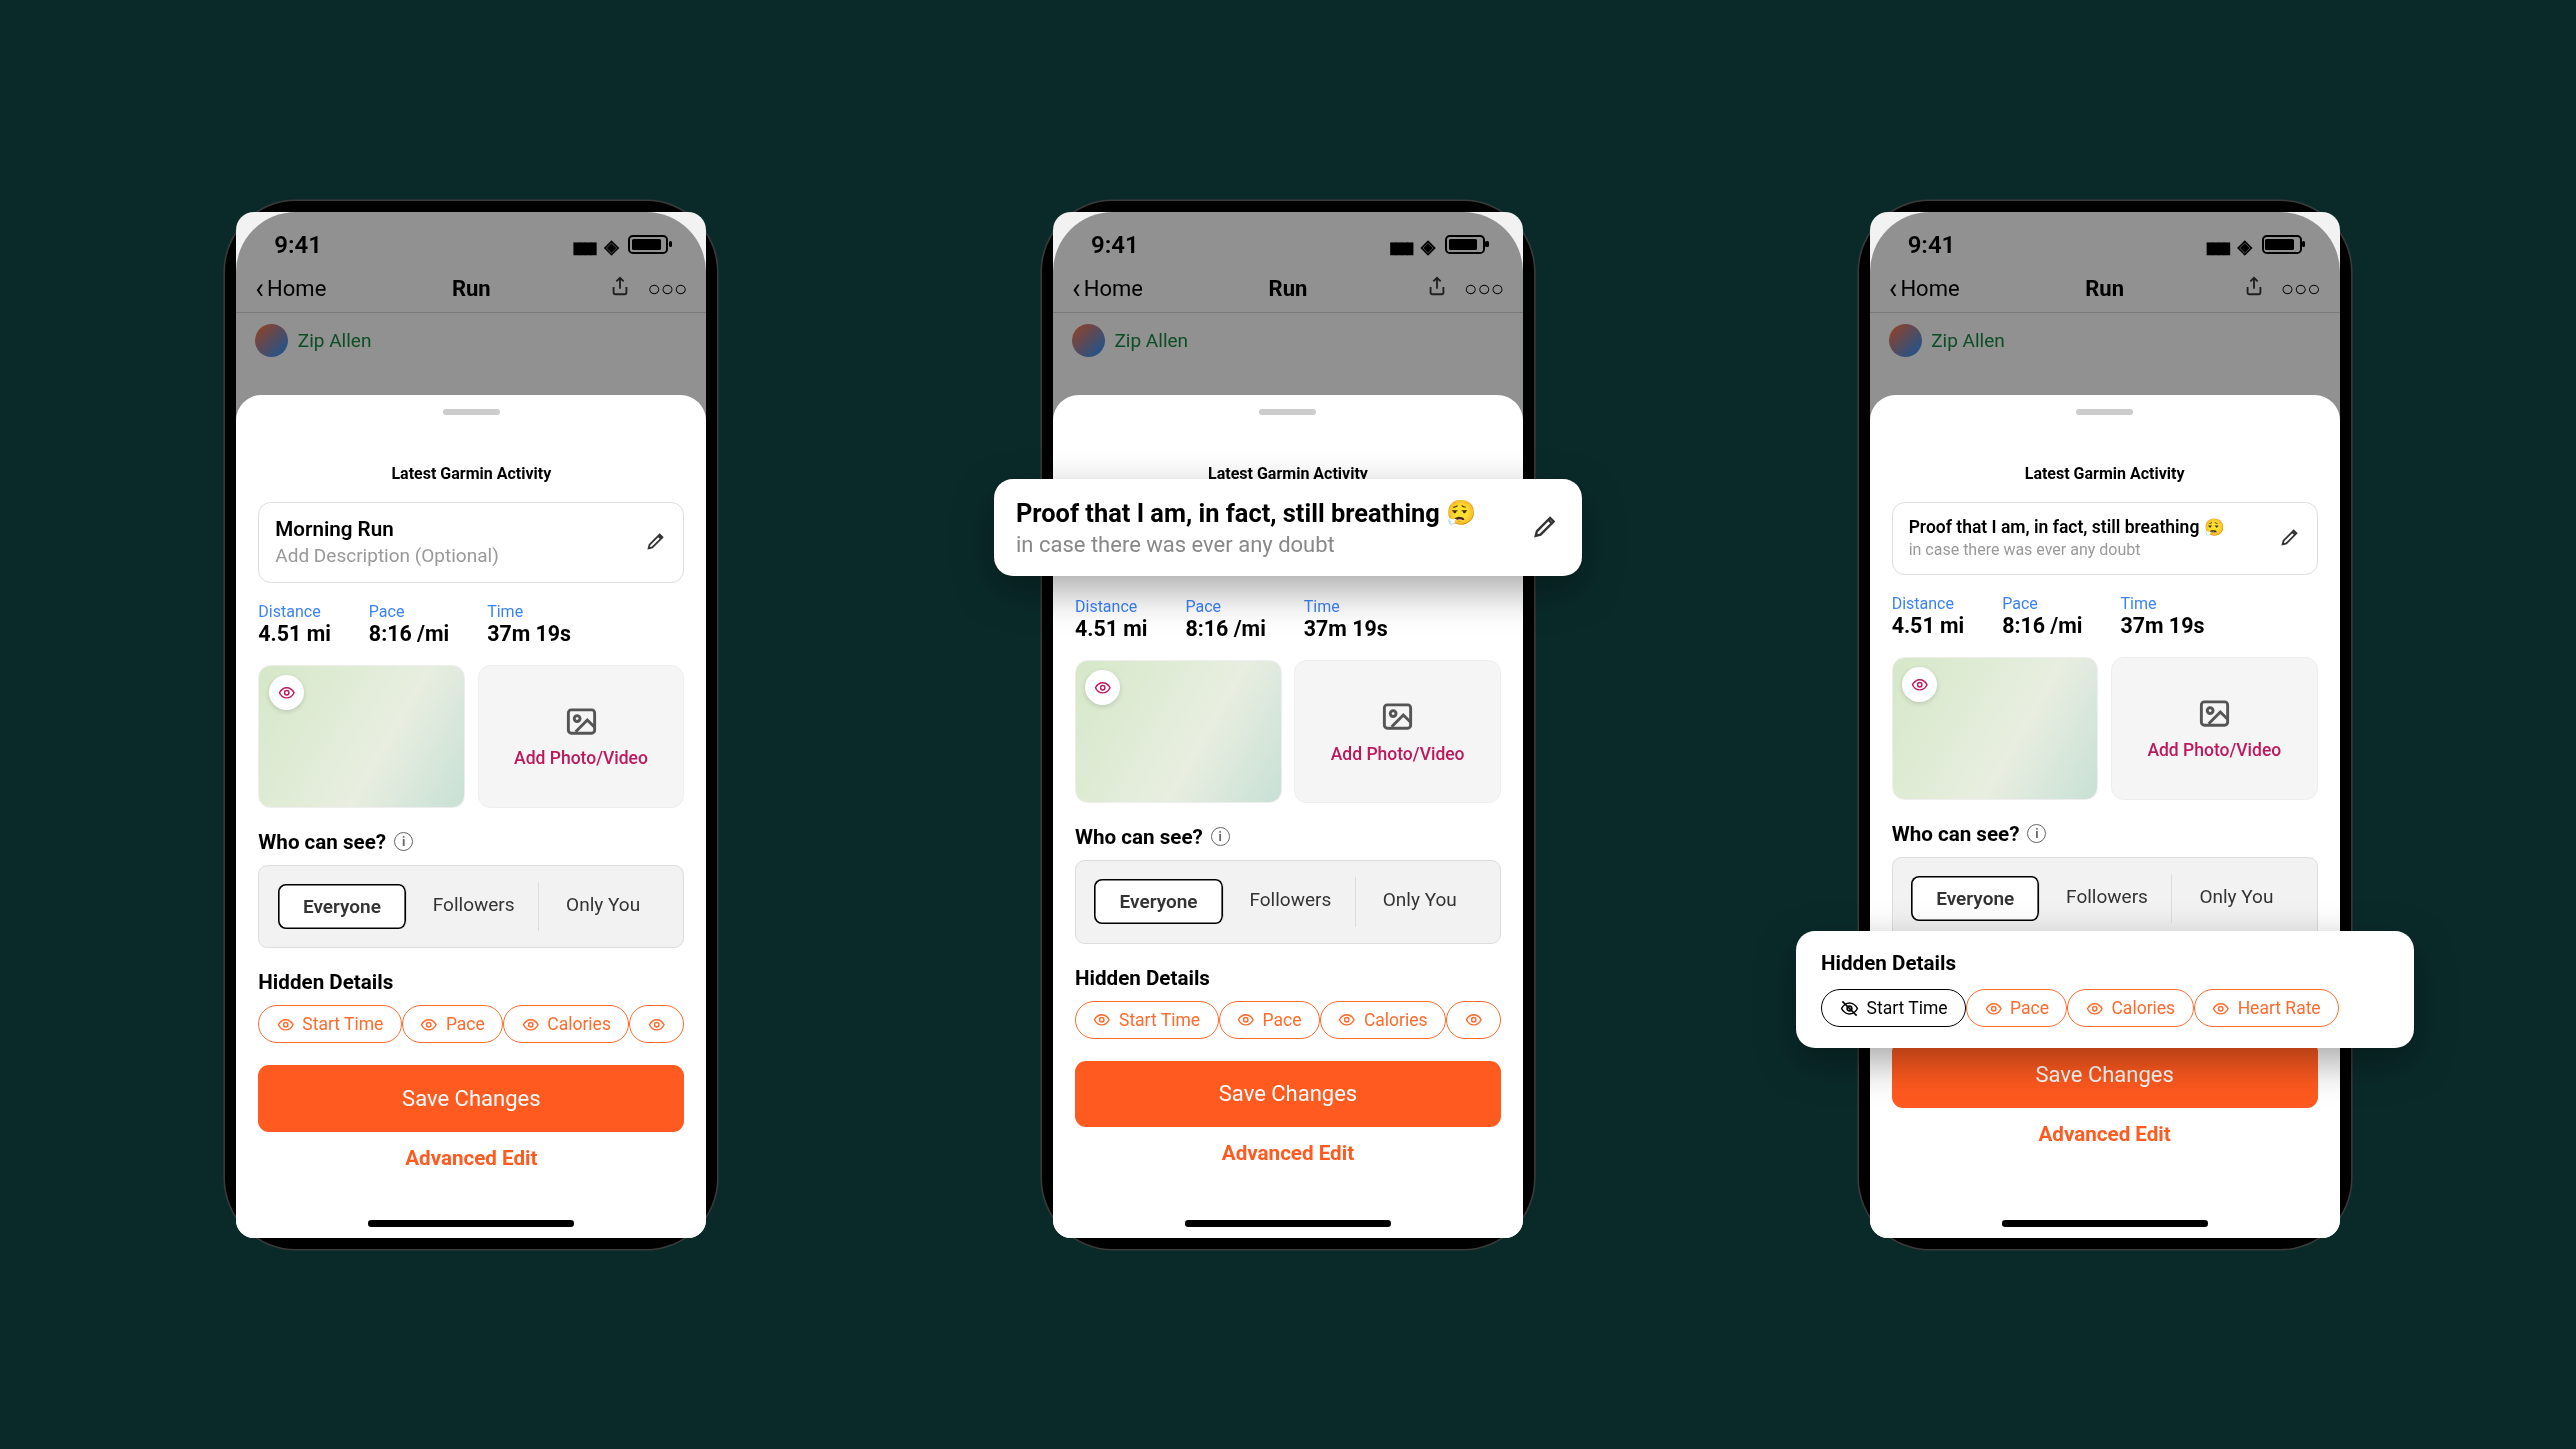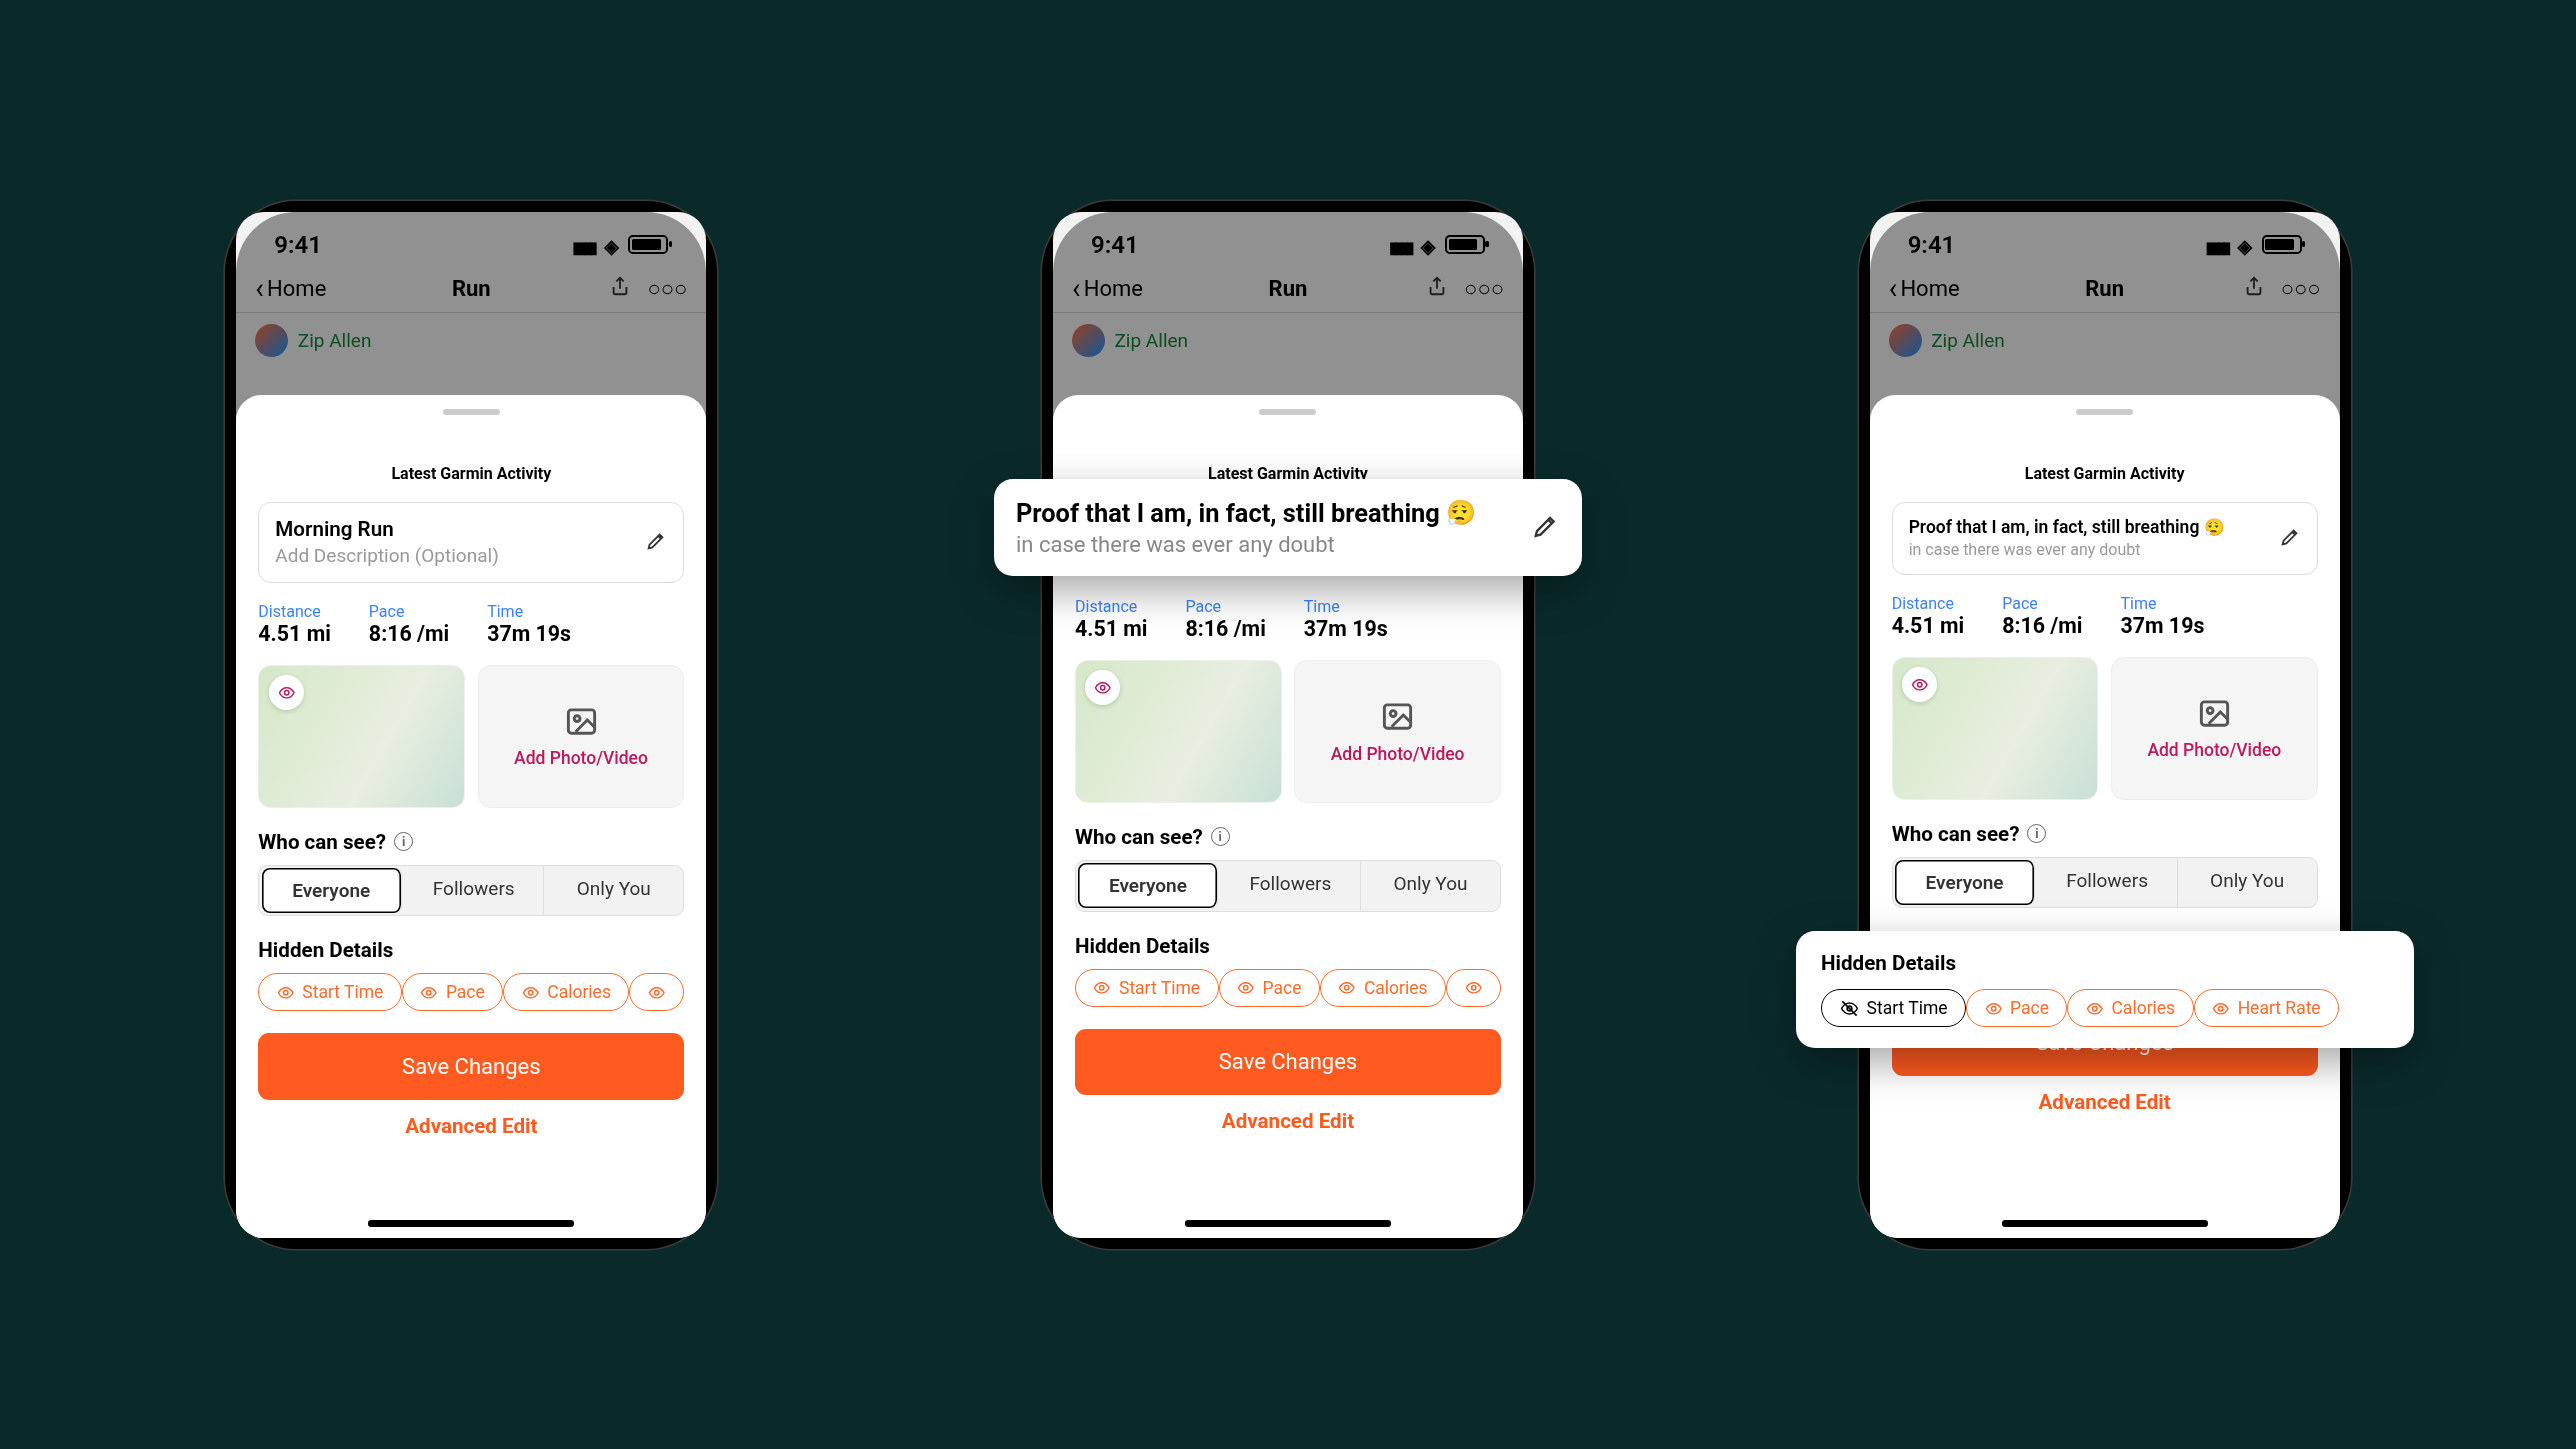--- a/index.html
+++ b/index.html
@@ -19,21 +19,21 @@
   background: #000;
   border-radius: 71px;
   padding: 11px;
   box-shadow: 0 0 0 1.6px #3a3a3a;
   position: relative;
 }
 .screen {
   width: 100%;
   height: 100%;
   background: #f2f2f2;
-  border-radius: 28px;
+  border-radius: 18px;
   overflow: hidden;
   position: relative;
 }
 .status-bar {
   display: flex;
   justify-content: space-between;
   align-items: center;
   padding: 19px 38px 6.3px;
   font-size: 24px;
   font-weight: 600;
@@ -132,21 +132,21 @@
 
 .segmented {
   display:flex; border:1.2px solid #ddd; border-radius:9.5px; overflow:hidden; margin-bottom:22px;
 }
 .seg {
   flex:1; text-align:center; padding:11px 0; font-size:19px; font-weight:600; color:#333;
   border-right:0.8px solid #ddd;
 }
 .seg:last-child{border-right:none;}
 .seg.active { background:#fff; box-shadow: inset 0 0 0 1.6px #000; border-radius:8px; margin:2.4px;}
-.segmented{background:#f2f2f2; padding:0;}
+.segmented{background:#f2f2f2; padding:16px;}
 .seg:not(.active){ font-weight:400;}
 
 .chips-row {
   display:flex; overflow:hidden; margin-bottom:22px;
 }
 .chip {
   border:1.2px solid #ff6b2c; color:#ff6b2c; border-radius:793px; padding:8px 17.5px;
   font-size:17.5px; display:flex; align-items:center; gap:8px; white-space:nowrap;
 }
 .chip.selected { border-color:#000; color:#000;}

